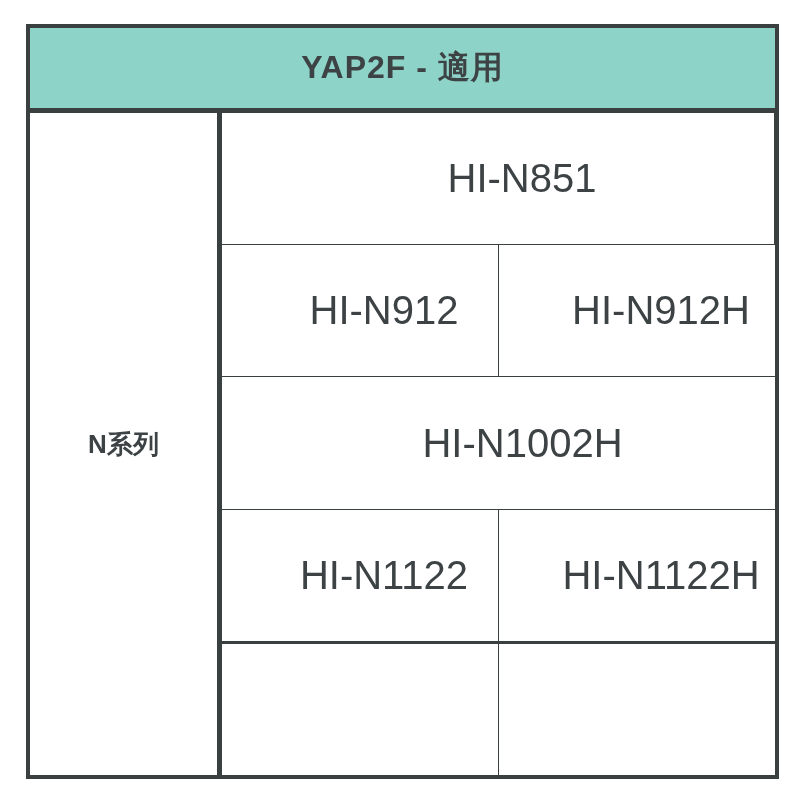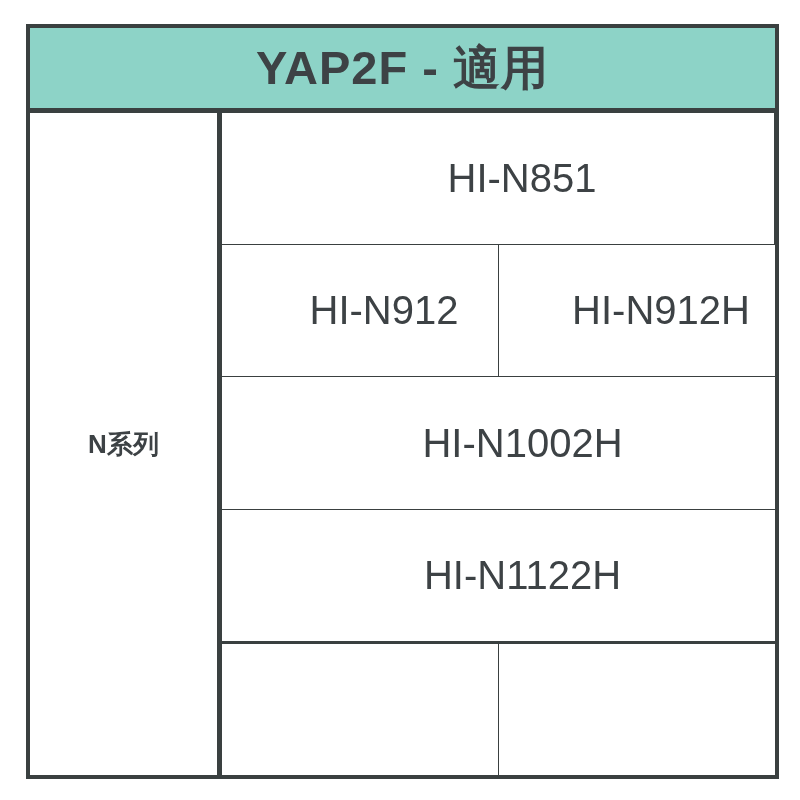--- a/index.html
+++ b/index.html
@@ -27,21 +27,21 @@
   .table-header{
     height:85px;
     flex:0 0 85px;
     background:var(--header-bg);
     border-bottom:5px solid var(--border-dark);
     display:flex;
     align-items:center;
     justify-content:center;
   }
   .table-title{
-    font-size:47px;
+    font-size:32px;
     font-weight:bold;
     letter-spacing:1px;
     color:var(--text-dark);
   }
   .table-body{
     flex:1 1 auto;
     display:flex;
     min-height:0;
   }
   .group-cell{
@@ -116,20 +116,21 @@
       <div class="model-row">
         <div class="model-cell first">HI-N912</div>
         <div class="model-cell">HI-N912H</div>
       </div>
 
       <div class="model-row">
         <div class="model-cell">HI-N1002H</div>
       </div>
 
       <div class="model-row thick-divider">
+        <div class="model-cell first">HI-N1122</div>
         <div class="model-cell">HI-N1122H</div>
       </div>
 
       <div class="model-row last">
         <div class="model-cell first"></div>
         <div class="model-cell"></div>
       </div>
 
     </div>
   </div>

